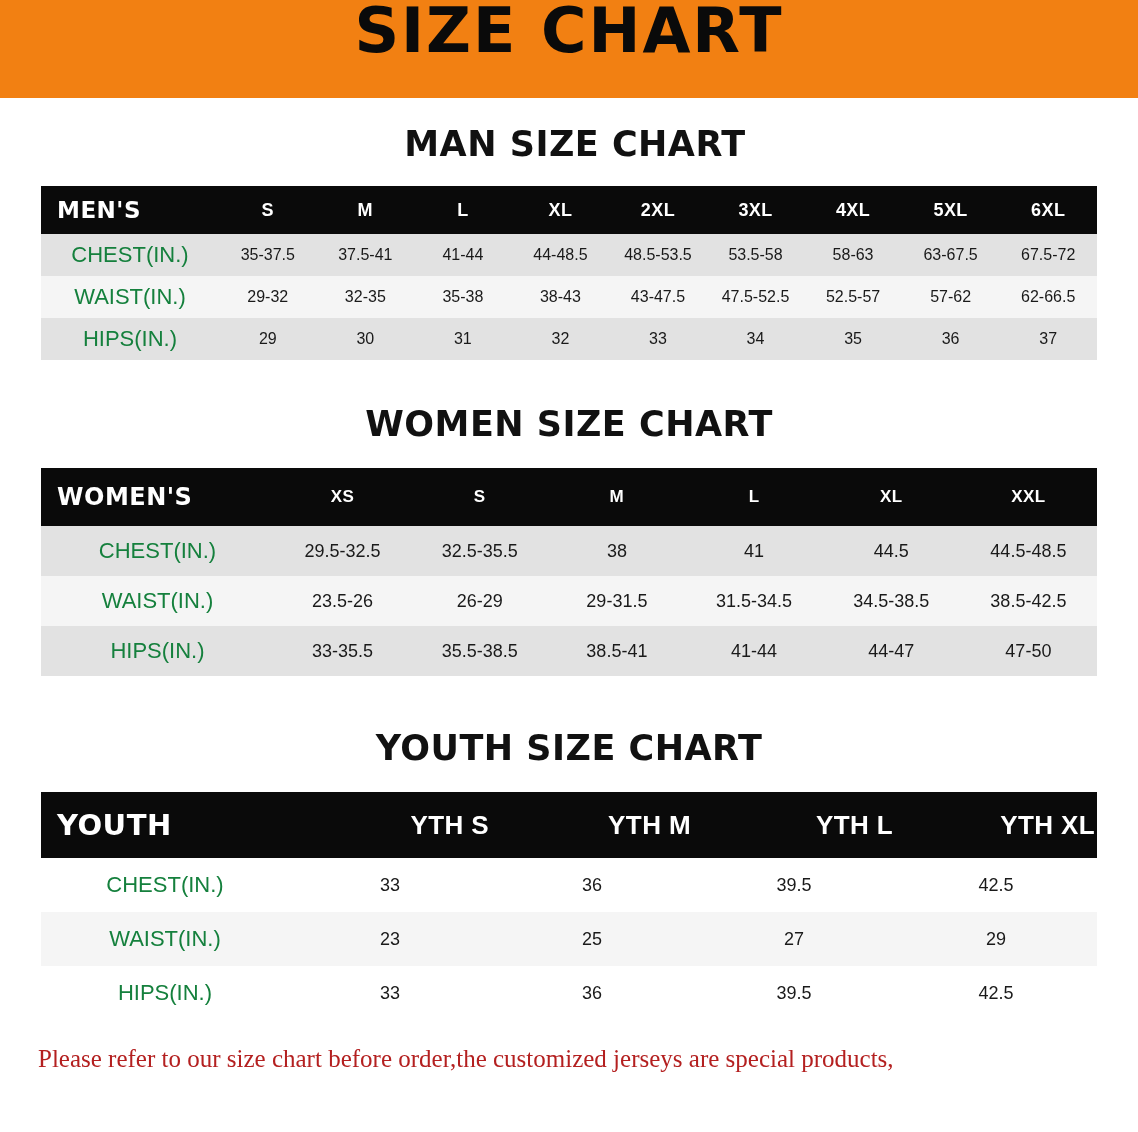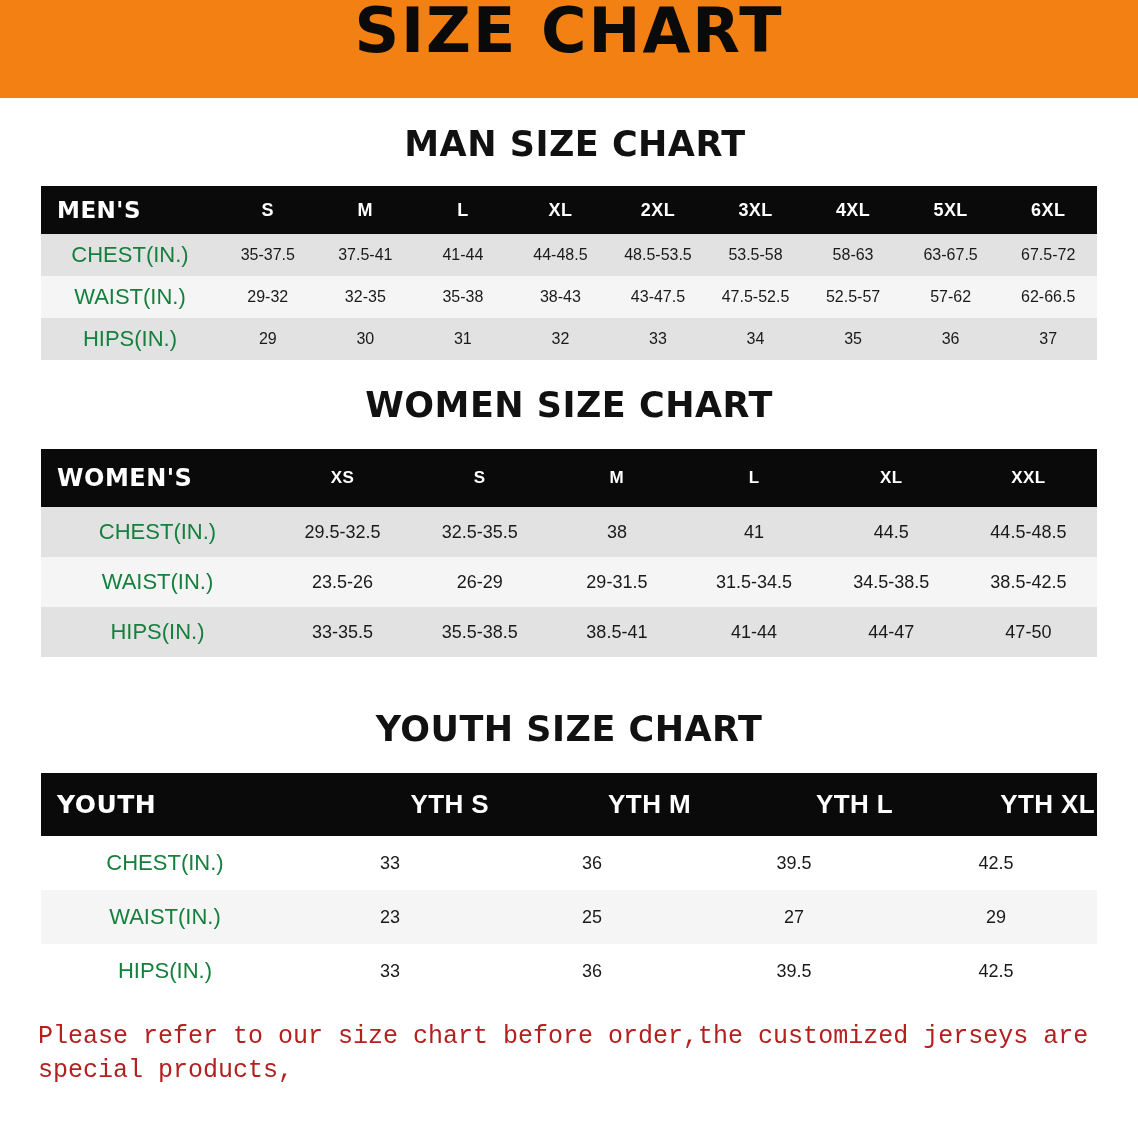--- a/index.html
+++ b/index.html
@@ -35,21 +35,21 @@
   
   .section-heading {
     text-align: center;
     font-family: "DejaVu Sans", sans-serif;
     font-weight: 700;
     font-size: 35px;
     color: #111111;
     letter-spacing: 0.5px;
   }
   .sec-man   { margin-top: 26px; margin-bottom: 22px; padding-left: 12px; }
-  .sec-women { margin-top: 25px; margin-bottom: 24px; }
+  .sec-women { margin-top: 44px; margin-bottom: 24px; }
   .sec-youth { margin-top: 52px; margin-bottom: 24px; }
 
   
   .table-wrap {
     margin: 0 41px;
   }
   table.size-table {
     width: 100%;
     border-collapse: collapse;
     table-layout: fixed;
@@ -99,28 +99,28 @@
   .men-table thead th { font-size: 18px; }
   .men-table tbody td { font-size: 16px; padding: 8px 1px; }
 
   
   .women-table thead th { font-size: 17px; padding: 15px 2px; }
   .women-table thead th.row-label-head { font-size: 24px; }
   .women-table tbody td { font-size: 18px; padding: 12px 2px; }
 
   
   .youth-table thead th { font-size: 26px; padding: 16px 2px; text-align: right; }
-  .youth-table thead th.row-label-head { font-size: 25px; margin-top: 12px; }
+  .youth-table thead th.row-label-head { font-size: 29px; margin-top: 12px; }
   .youth-table tbody td { font-size: 18px; padding: 14px 2px; }
 
   
   .note {
     margin: 22px 38px 0 38px;
     color: #b42020;
-    font-family: Liberation Mono, monospace;
+    font-family: Liberation Serif, serif;
     font-size: 25px;
     line-height: 1.35;
     text-align: left;
   }
   .note span { display: block; }
 </style>
 </head>
 <body>
 
 <div class="banner">

